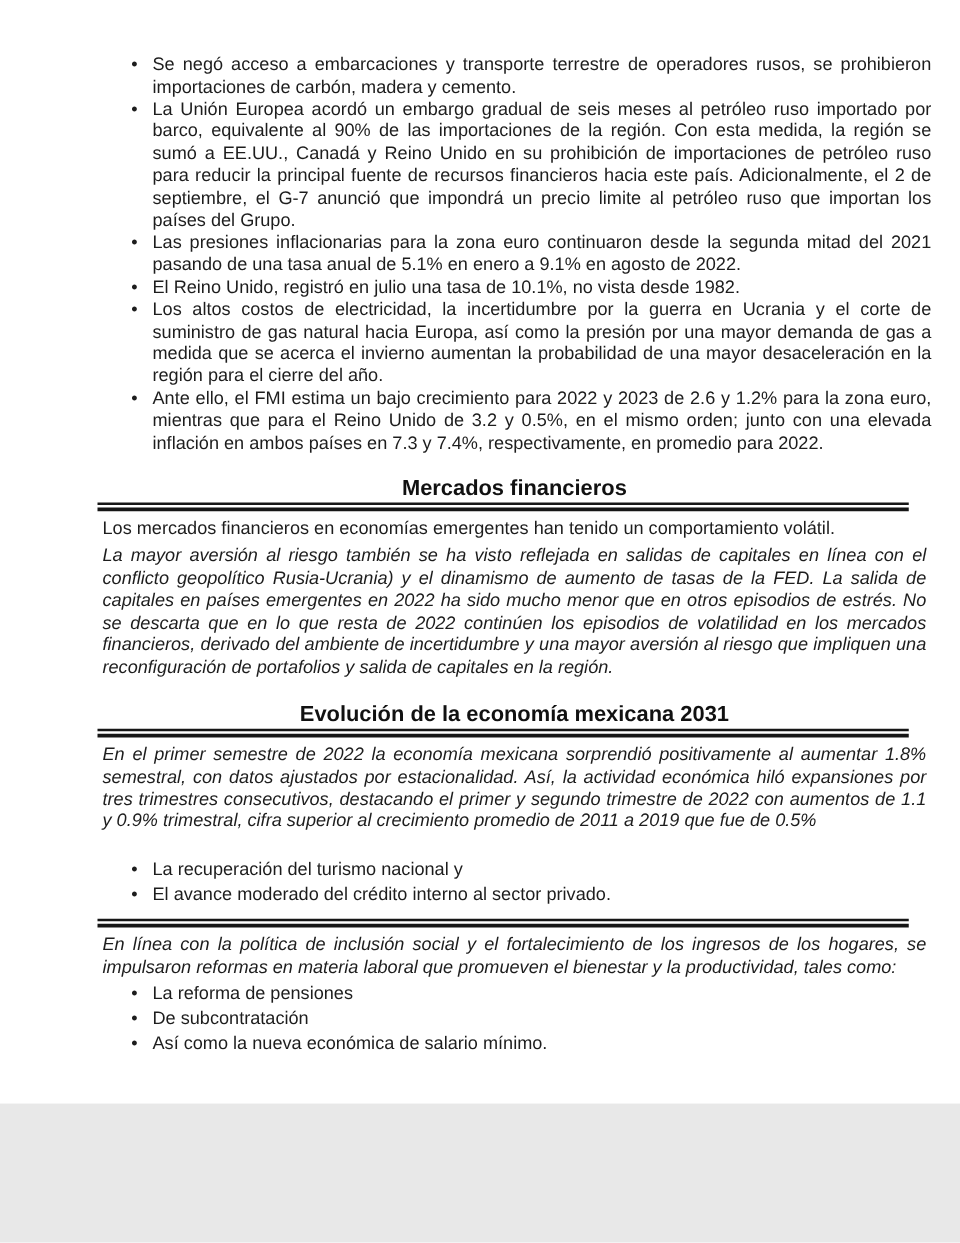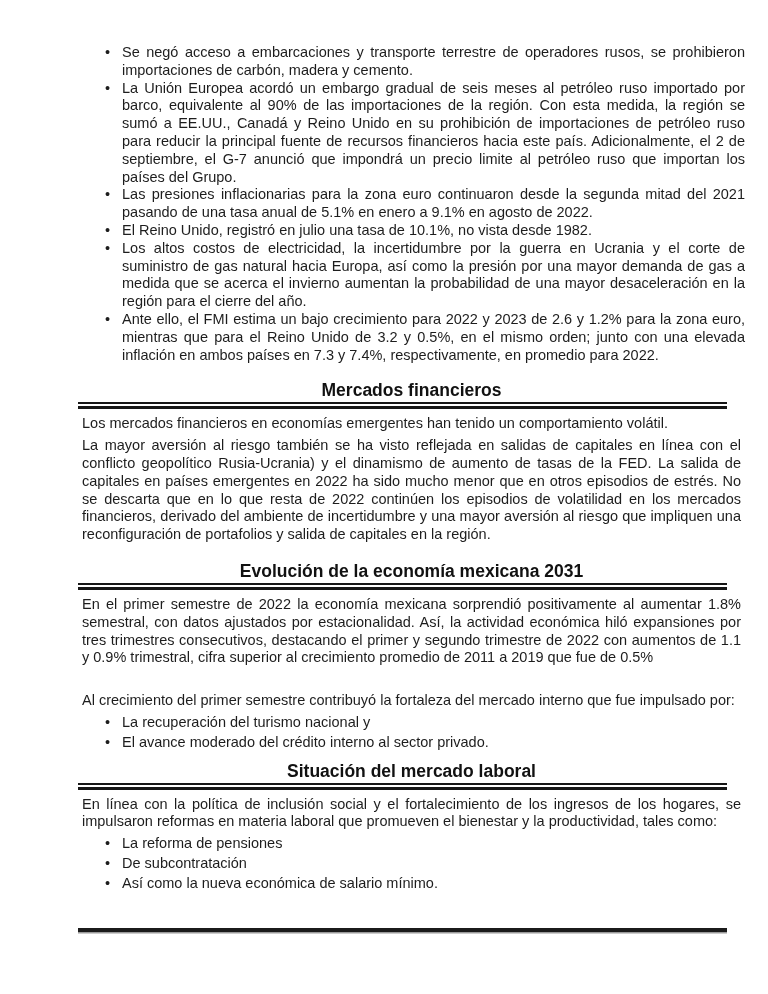--- a/index.html
+++ b/index.html
@@ -1,19 +1,19 @@
 <!DOCTYPE html>
 <html lang="es"><head>
 <meta charset="utf-8">
 <style>
   html, body { margin: 0; padding: 0; background: #e8e8e8; }
   .page {
     position: relative;
     width: 768px;
-    height: 994px;
+    height: 883px;
     margin: 0 auto;
     background: #ffffff;
     box-sizing: border-box;
     padding: 44px 23px 0 78px;
     font-family: "Liberation Sans", "DejaVu Sans", sans-serif;
     font-size: 14.5px;
     line-height: 17.8px;
     color: #1d1d1d;
     overflow: hidden;
   }
@@ -43,21 +43,21 @@
     text-align: center;
   }
   .h-rule {
     margin: 2px 18px 0 0;
     height: 2px;
     border-top: 2px solid #161616;
     border-bottom: 3px solid #161616;
   }
   .section-body { margin-top: 6px; }
   p { margin: 4px; }
-  .just { text-align: justify; }
+  .just { text-align: justify; font-style: italic; }
   .spacer { height: 17px; }
   .sec-mercados  { margin-top: 16px; }
   .sec-evolucion { margin-top: 17px; }
   .sec-laboral   { margin-top: 9px; }
   .footer {
     position: absolute;
     left: 78px;
     right: 23px;
     top: 928px;
   }
@@ -95,30 +95,28 @@
       <p class="just">La mayor aversión al riesgo también se ha visto reflejada en salidas de capitales en línea con el conflicto geopolítico Rusia-Ucrania) y el dinamismo de aumento de tasas de la FED. La salida de capitales en países emergentes en 2022 ha sido mucho menor que en otros episodios de estrés. No se descarta que en lo que resta de 2022 continúen los episodios de volatilidad en los mercados financieros, derivado del ambiente de incertidumbre y una mayor aversión al riesgo que impliquen una reconfiguración de portafolios y salida de capitales en la región.</p>
     </div>
   </section>
 
   <section class="sec-evolucion">
     <h2>Evolución de la economía mexicana 2031</h2>
     <div class="h-rule"></div>
     <div class="section-body">
       <p class="just">En el primer semestre de 2022 la economía mexicana sorprendió positivamente al aumentar 1.8% semestral, con datos ajustados por estacionalidad. Así, la actividad económica hiló expansiones por tres trimestres consecutivos, destacando el primer y segundo trimestre de 2022 con aumentos de 1.1 y 0.9% trimestral, cifra superior al crecimiento promedio de 2011 a 2019 que fue de 0.5%</p>
       <div class="spacer"></div>
-      <p class="just">Al crecimiento del primer semestre contribuyó la fortaleza del mercado interno que fue impulsado por:</p>
       <ul class="bullets spaced">
           <li>La recuperación del turismo nacional y</li>
           <li>El avance moderado del crédito interno al sector privado.</li>
         </ul>
     </div>
   </section>
 
   <section class="sec-laboral">
-    <h2>Situación del mercado laboral</h2>
     <div class="h-rule"></div>
     <div class="section-body">
       <p class="just">En línea con la política de inclusión social y el fortalecimiento de los ingresos de los hogares, se impulsaron reformas en materia laboral que promueven el bienestar y la productividad, tales como:</p>
       <ul class="bullets spaced">
           <li>La reforma de pensiones</li>
           <li>De subcontratación</li>
           <li>Así como la nueva económica de salario mínimo.</li>
         </ul>
     </div>
   </section>

